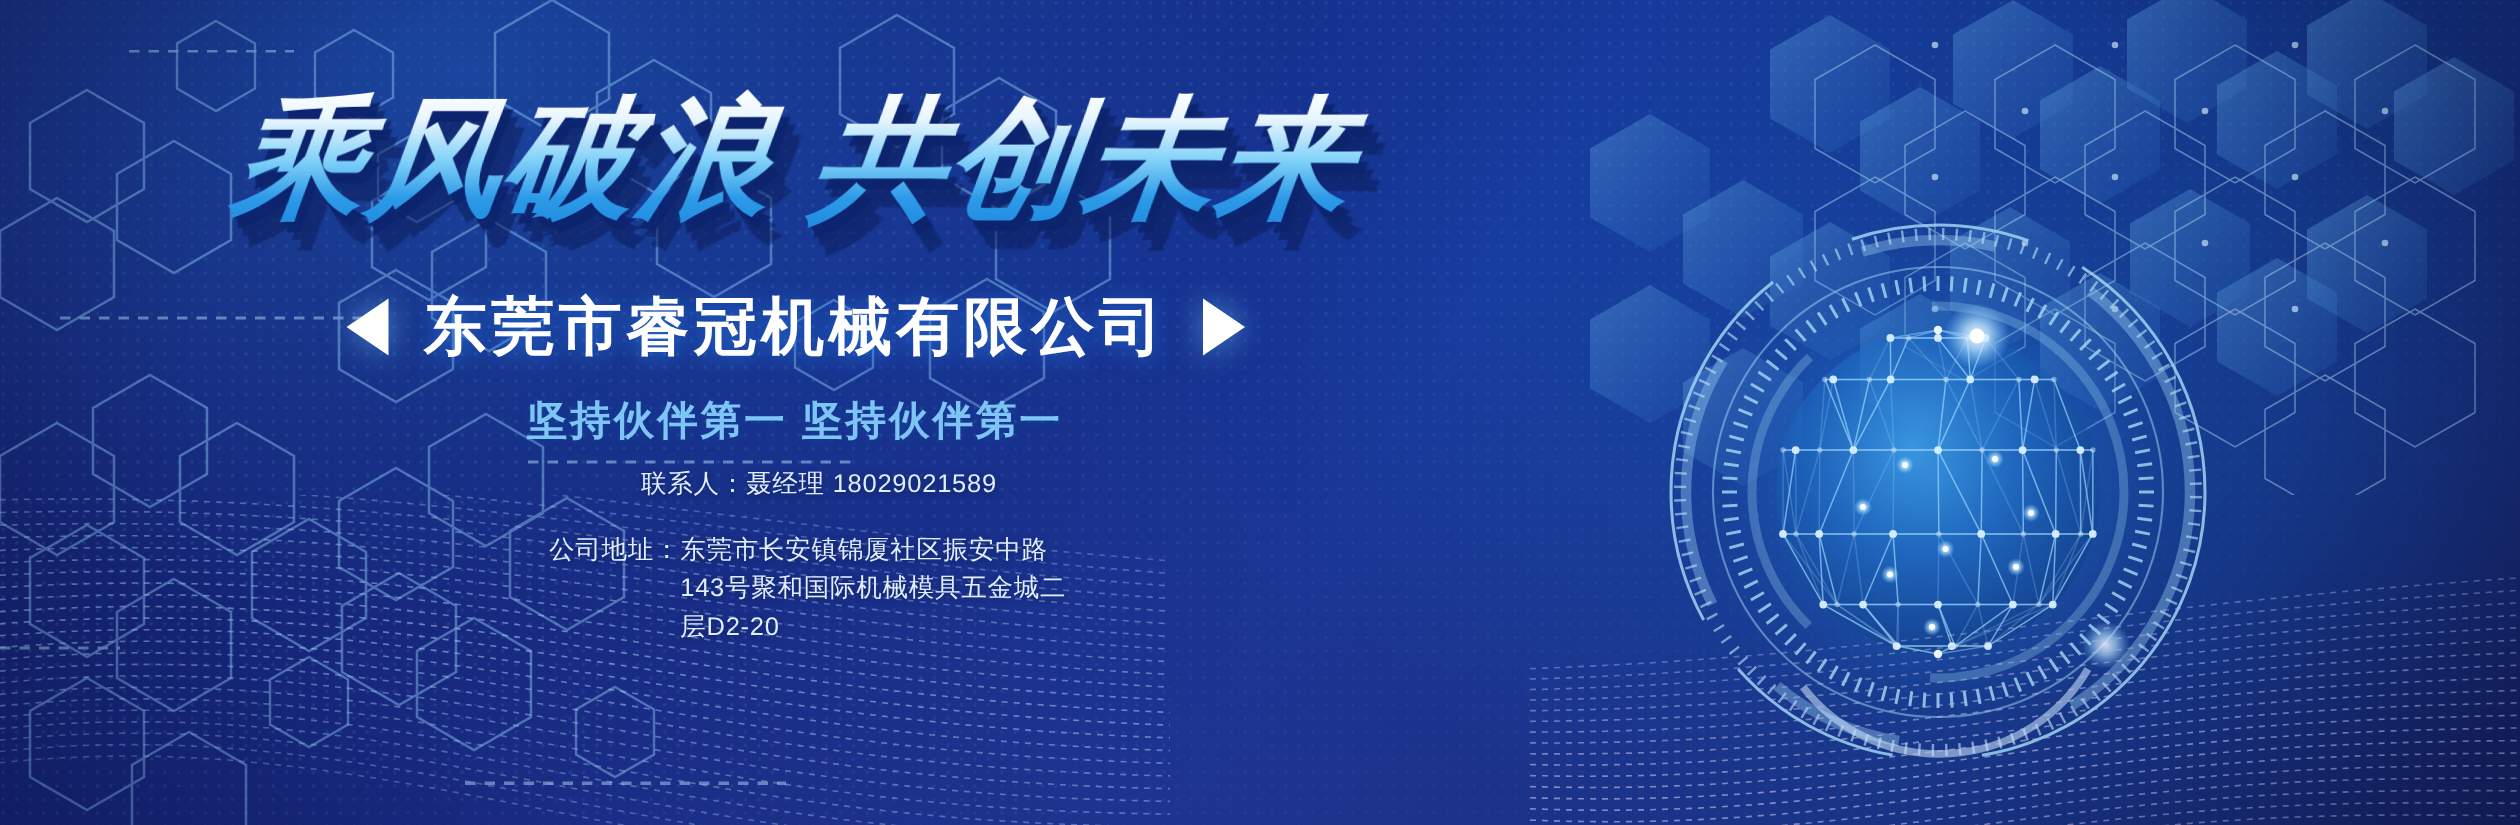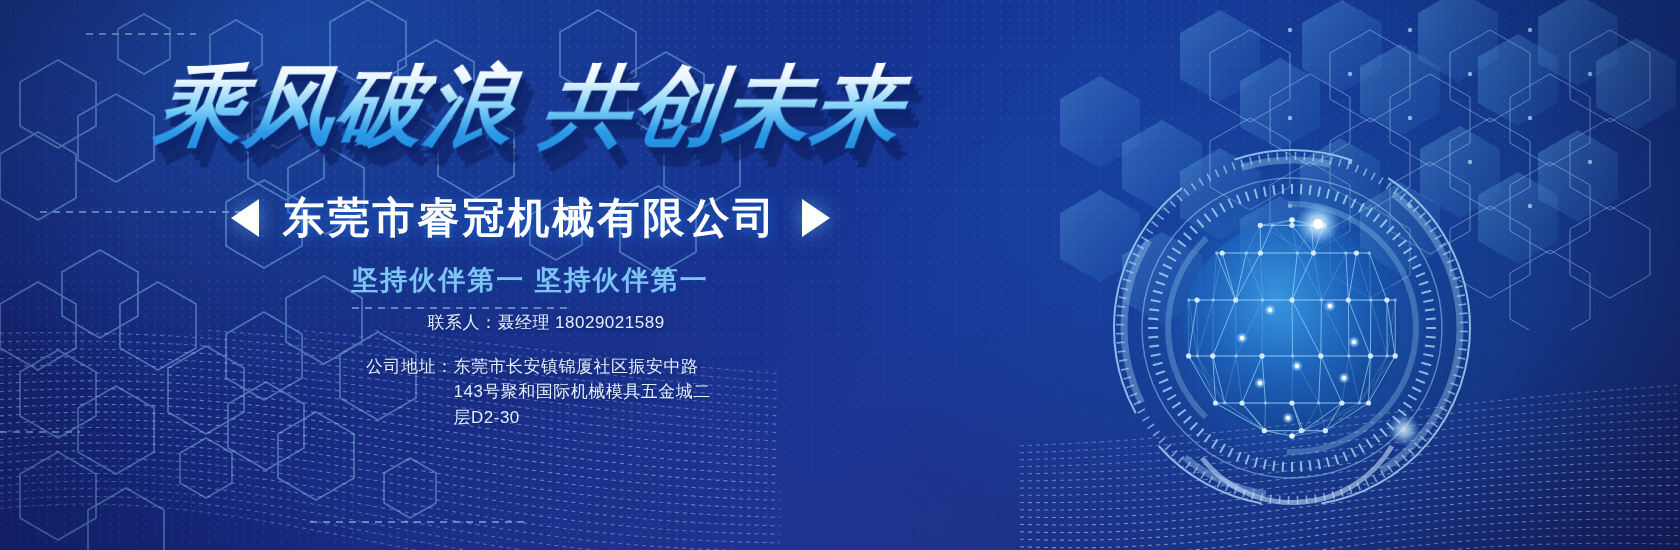--- a/index.html
+++ b/index.html
@@ -847,18 +847,18 @@
       <span class="company-name">东莞市睿冠机械有限公司</span>
       <span class="tri right"></span>
     </div>
 
     <div class="slogan">坚持伙伴第一 坚持伙伴第一</div>
 
     <div class="contact-block">
       <div class="contact-line">联系人：聂经理 18029021589</div>
       <div class="contact-line addr-row">
         <span class="addr-label">公司地址：</span>
-        <span class="addr-value">东莞市长安镇锦厦社区振安中路143号聚和国际机械模具五金城二层D2-30</span>
+        <span class="addr-value">东莞市长安镇锦厦社区振安中路143号聚和国际机械模具五金城二层D2-20</span>
       </div>
     </div>
 
   </div>
 </div>
 
 </body></html>

